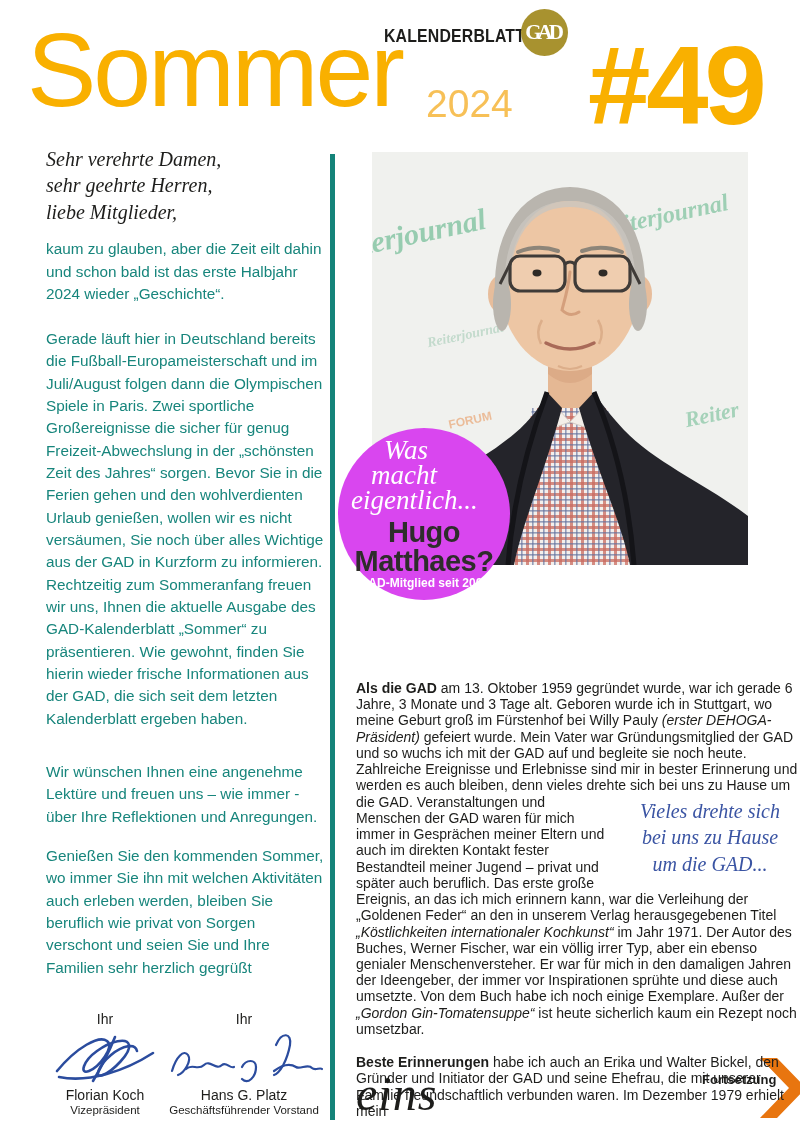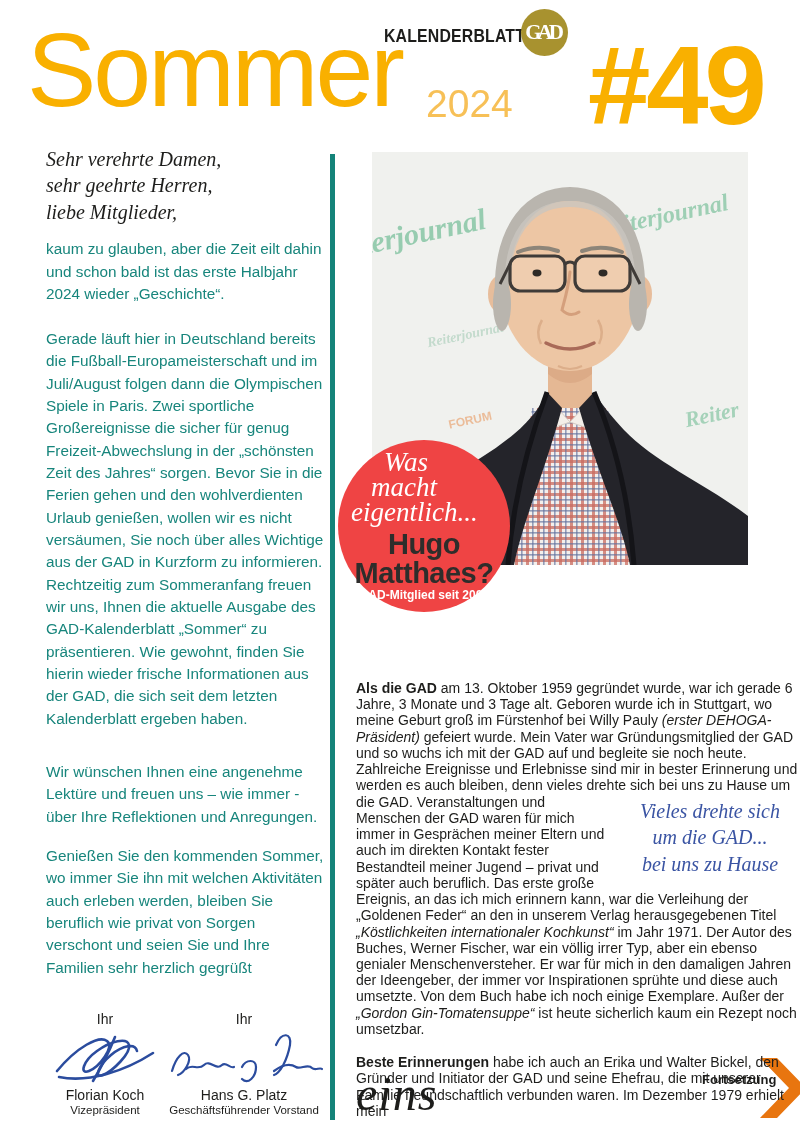--- a/index.html
+++ b/index.html
@@ -51,22 +51,22 @@
   .sig-name { font-size:14px; margin-top:2px; color:#1d1d1b; }
   .sig-role { font-size:11.5px; margin-top:1px; color:#1d1d1b; }
   
   .teal-band {
     position:absolute; left:356px; top:551px; width:444px; height:112px;
     background:#8fc6c1; z-index:1; padding:57px 14px 0 17px;
   }
   .teal-band div { font-size:16.5px; font-weight:bold; line-height:1.42; color:#20312e; }
   .portrait { position:absolute; left:372px; top:152px; width:376px; height:413px; z-index:2; }
   .feature-circle {
-    position:absolute; left:338px; top:440px; width:172px; height:172px; border-radius:50%;
-    background:#ef4444; z-index:3;
+    position:absolute; left:338px; top:428px; width:172px; height:172px; border-radius:50%;
+    background:#d946ef; z-index:3;
   }
   .fc-line { position:absolute; color:#ffffff; font-family:"Liberation Serif", serif; font-style:italic; font-size:27px; line-height:1; }
   .fc-l1 { left:46px; top:9px; }
   .fc-l2 { left:33px; top:34px; }
   .fc-l3 { left:13px; top:59px; }
   .fc-name { position:absolute; left:0; width:172px; text-align:center; font-weight:bold; color:#2e2d2b; font-size:29px; line-height:1; letter-spacing:-0.5px; }
   .fc-n1 { top:90px; }
   .fc-n2 { top:119px; }
   .fc-caption { position:absolute; left:0; top:148px; width:172px; text-align:center; color:#ffffff; font-weight:bold; font-size:12px; }
   
@@ -215,22 +215,22 @@
     <div class="fc-line fc-l3">eigentlich...</div>
     <div class="fc-name fc-n1">Hugo</div>
     <div class="fc-name fc-n2">Matthaes?</div>
     <div class="fc-caption">GAD-Mitglied seit 2004</div>
   </div>
 
   <div class="article">
     <p>
       <span class="lead">Als die GAD</span><span> am 13. Oktober 1959 gegründet wurde, war ich gerade 6 Jahre, 3 Monate und 3 Tage alt. Geboren wurde ich in Stuttgart, wo meine Geburt groß im Fürstenhof bei Willy Pauly </span><span class="ital">(erster DEHOGA-Präsident)</span><span> gefeiert wurde. Mein Vater war Gründungsmitglied der GAD und so wuchs ich mit der GAD auf und begleite sie noch heute. Zahlreiche Ereignisse und Erlebnisse sind mir in bester Erinnerung und werden es auch bleiben, denn vieles drehte sich bei uns zu Hause um die GAD. Veranstaltungen </span><span class="pullquote">
           <span style="display:block">Vieles drehte sich</span>
+          <span style="display:block">bei uns zu Hause</span>
           <span style="display:block">um die GAD...</span>
-          <span style="display:block">bei uns zu Hause</span>
         </span><span>und Menschen der GAD waren für mich immer in Gesprächen meiner Eltern und auch im direkten Kontakt fester Bestandteil meiner Jugend – privat und später auch beruflich. Das erste große Ereignis, an das ich mich erinnern kann, war die Verleihung der „Goldenen Feder“ an den in unserem Verlag herausgegebenen Titel </span><span class="ital">„Köstlichkeiten internationaler Kochkunst“</span><span> im Jahr 1971. Der Autor des Buches, Werner Fischer, war ein völlig irrer Typ, aber ein ebenso genialer Menschenversteher. Er war für mich in den damaligen Jahren der Ideengeber, der immer vor Inspirationen sprühte und diese auch umsetzte. Von dem Buch habe ich noch einige Exemplare. Außer der </span><span class="ital">„Gordon Gin-Tomatensuppe“</span><span> ist heute sicherlich kaum ein Rezept noch umsetzbar.</span>
     </p>
     <p>
       <span class="lead">Beste Erinnerungen</span><span> habe ich auch an Erika und Walter Bickel, den Gründer und Initiator der GAD und seine Ehefrau, die mit unserer Familie freundschaftlich verbunden waren. Im Dezember 1979 erhielt mein</span>
     </p>
   </div>
 
   <div class="page-word">eins</div>
   <div class="continuation-label">Fortsetzung</div>
   <svg class="continuation-arrow" viewBox="0 0 46 80">

